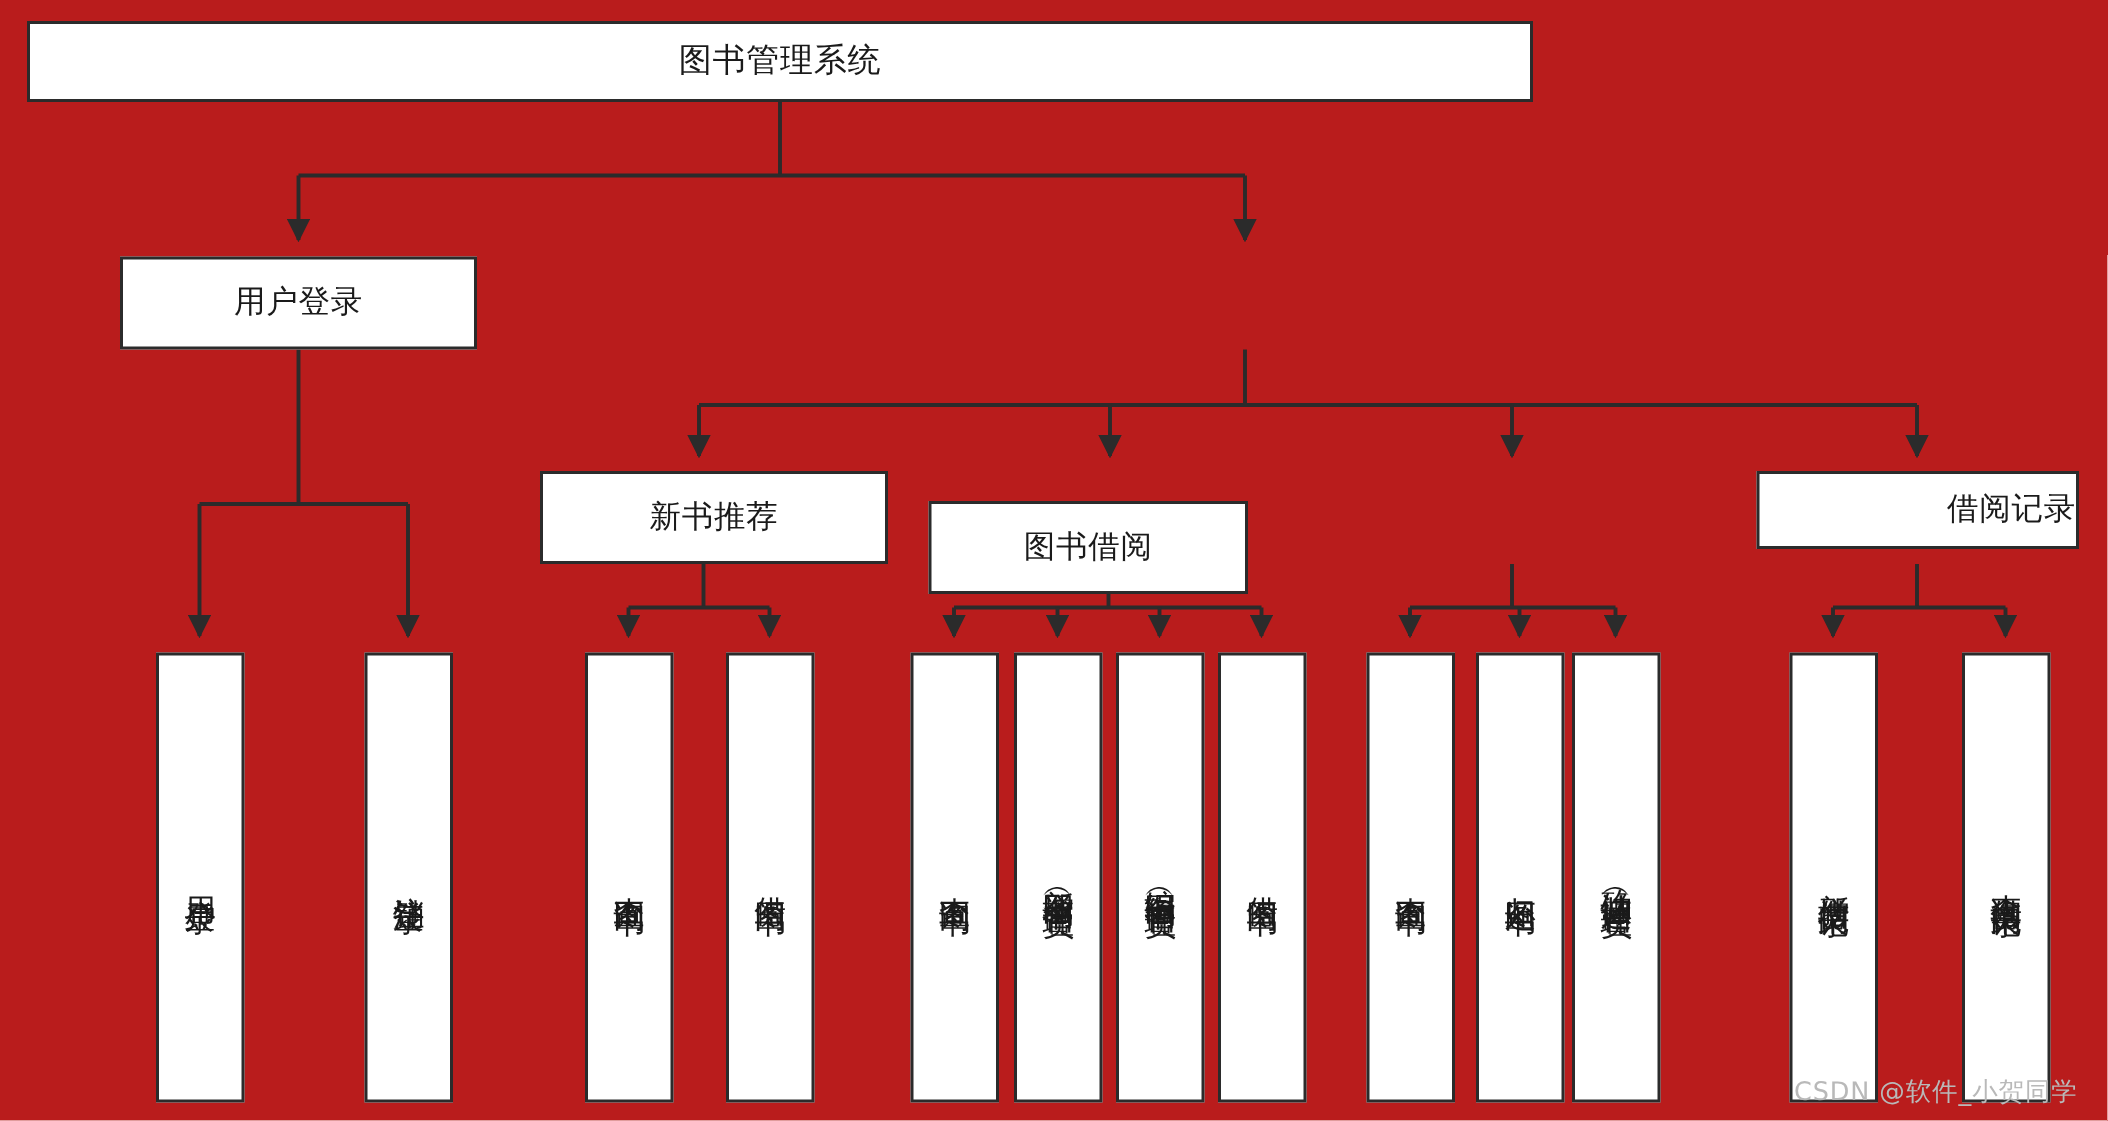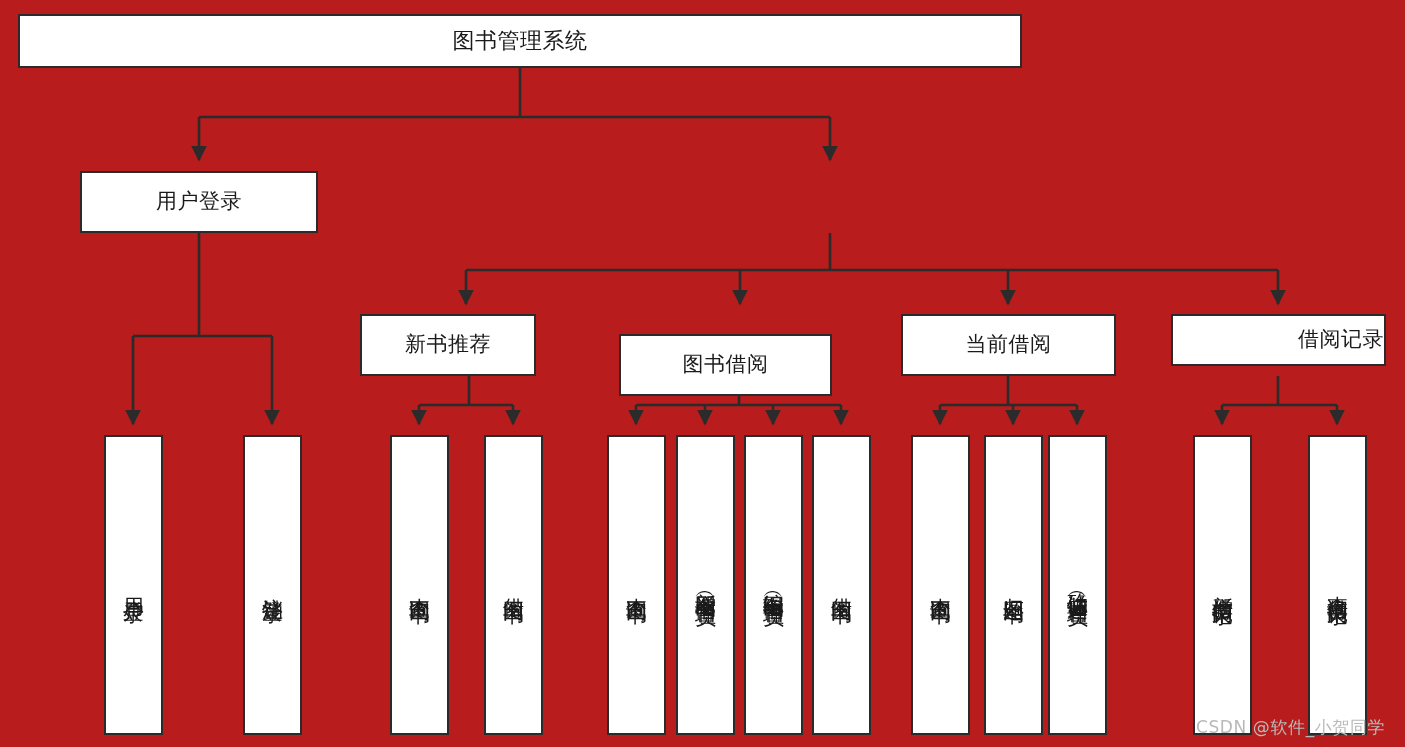--- a/index.html
+++ b/index.html
@@ -126,28 +126,25 @@
   </svg>
 
   <div class="node h root" style="left:18px; top:14px; width:1004px; height:54px;">
     <span class="label">图书管理系统</span>
   </div>
 
   <div class="node h" style="left:80px; top:171px; width:238px; height:62px;">
     <span class="label">用户登录</span>
   </div>
 
-  <div class="node h" style="left:360px; top:314px; width:176px; height:62px;">
+  <div class="node h" style="left:360px; top:314px; width:232px; height:62px;">
     <span class="label">新书推荐</span>
   </div>
   <div class="node h" style="left:619px; top:314px; width:213px; height:62px;margin-top:20px;">
     <span class="label">图书借阅</span>
-  </div>
-  <div class="node h" style="left:901px; top:314px; width:215px; height:62px;">
-    <span class="label">当前借阅</span>
   </div>
   <div class="node h" style="left:1171px; top:314px; width:215px; height:52px;justify-content:flex-end;">
     <span class="label">借阅记录</span>
   </div>
 
   <div class="node v" style="left:104px; top:435px; width:59px; height:300px;">
     <span class="label">用户登录</span>
   </div>
   <div class="node v" style="left:243px; top:435px; width:59px; height:300px;">
     <span class="label">注销登录</span>

